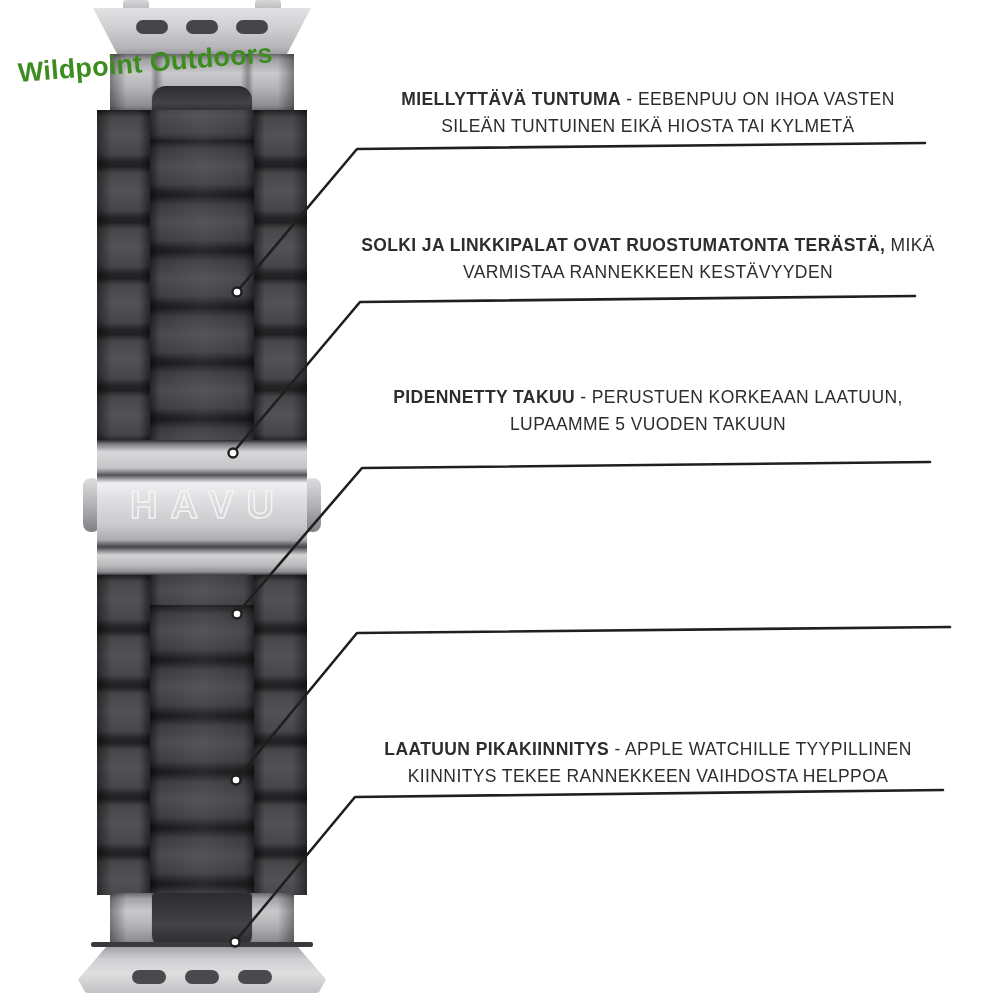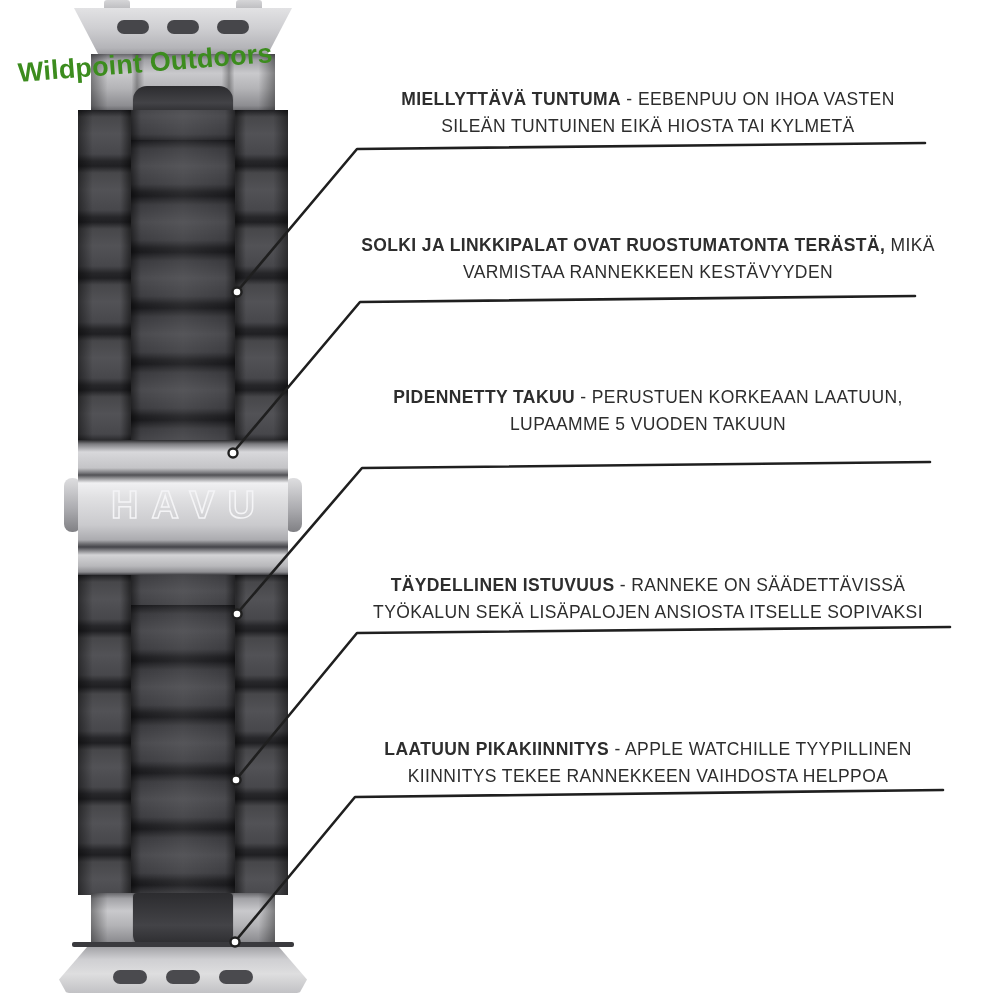--- a/index.html
+++ b/index.html
@@ -10,21 +10,21 @@
 
   
   .logo{
     position:absolute;left:18px;top:58px;width:310px;
     font-size:27px;font-weight:bold;color:#3c8c1e;
     transform:rotate(-4.5deg);transform-origin:left center;
     letter-spacing:0.2px;white-space:nowrap;z-index:6;
   }
 
   
-  .band{position:absolute;left:78px;top:0;width:210px;height:1000px;z-index:2;}
+  .band{position:absolute;left:97px;top:0;width:210px;height:1000px;z-index:2;}
   .band *{position:absolute;}
 
   .lug{top:0;width:26px;height:16px;border-radius:3px;
     background:linear-gradient(180deg,#d6d6d8,#a8a8ac);}
   .lug.l{left:26px;} .lug.r{left:158px;}
 
   .adapter-top{left:-4px;top:8px;width:218px;height:50px;
     background:linear-gradient(180deg,#e2e2e4 0,#cfcfd2 40%,#b4b4b8 80%,#8f8f93 100%);
     clip-path:polygon(0 0,100% 0,88% 100%,12% 100%);}
   .adapter-top .slot{top:12px;width:32px;height:14px;border-radius:7px;background:#46464a;}
@@ -158,20 +158,17 @@
 
   <div class="callout c2">
     <span class="t">SOLKI JA LINKKIPALAT OVAT RUOSTUMATONTA TERÄSTÄ,</span><span> </span><span>MIKÄ VARMISTAA RANNEKKEEN KESTÄVYYDEN</span>
   </div>
   <div class="callout c1">
     <span class="t">MIELLYTTÄVÄ TUNTUMA</span><span> - </span><span>EEBENPUU ON IHOA VASTEN SILEÄN TUNTUINEN EIKÄ HIOSTA TAI KYLMETÄ</span>
   </div>
   <div class="callout c3">
     <span class="t">PIDENNETTY TAKUU</span><span> - </span><span>PERUSTUEN KORKEAAN LAATUUN, LUPAAMME 5 VUODEN TAKUUN</span>
   </div>
-  <div class="callout c4">
-    <span class="t">TÄYDELLINEN ISTUVUUS</span><span> - </span><span>RANNEKE ON SÄÄDETTÄVISSÄ TYÖKALUN SEKÄ LISÄPALOJEN ANSIOSTA ITSELLE SOPIVAKSI</span>
-  </div>
   <div class="callout c5">
     <span class="t">LAATUUN PIKAKIINNITYS</span><span> - </span><span>APPLE WATCHILLE TYYPILLINEN KIINNITYS TEKEE RANNEKKEEN VAIHDOSTA HELPPOA</span>
   </div>
 
 </div>
 
 </body></html>

